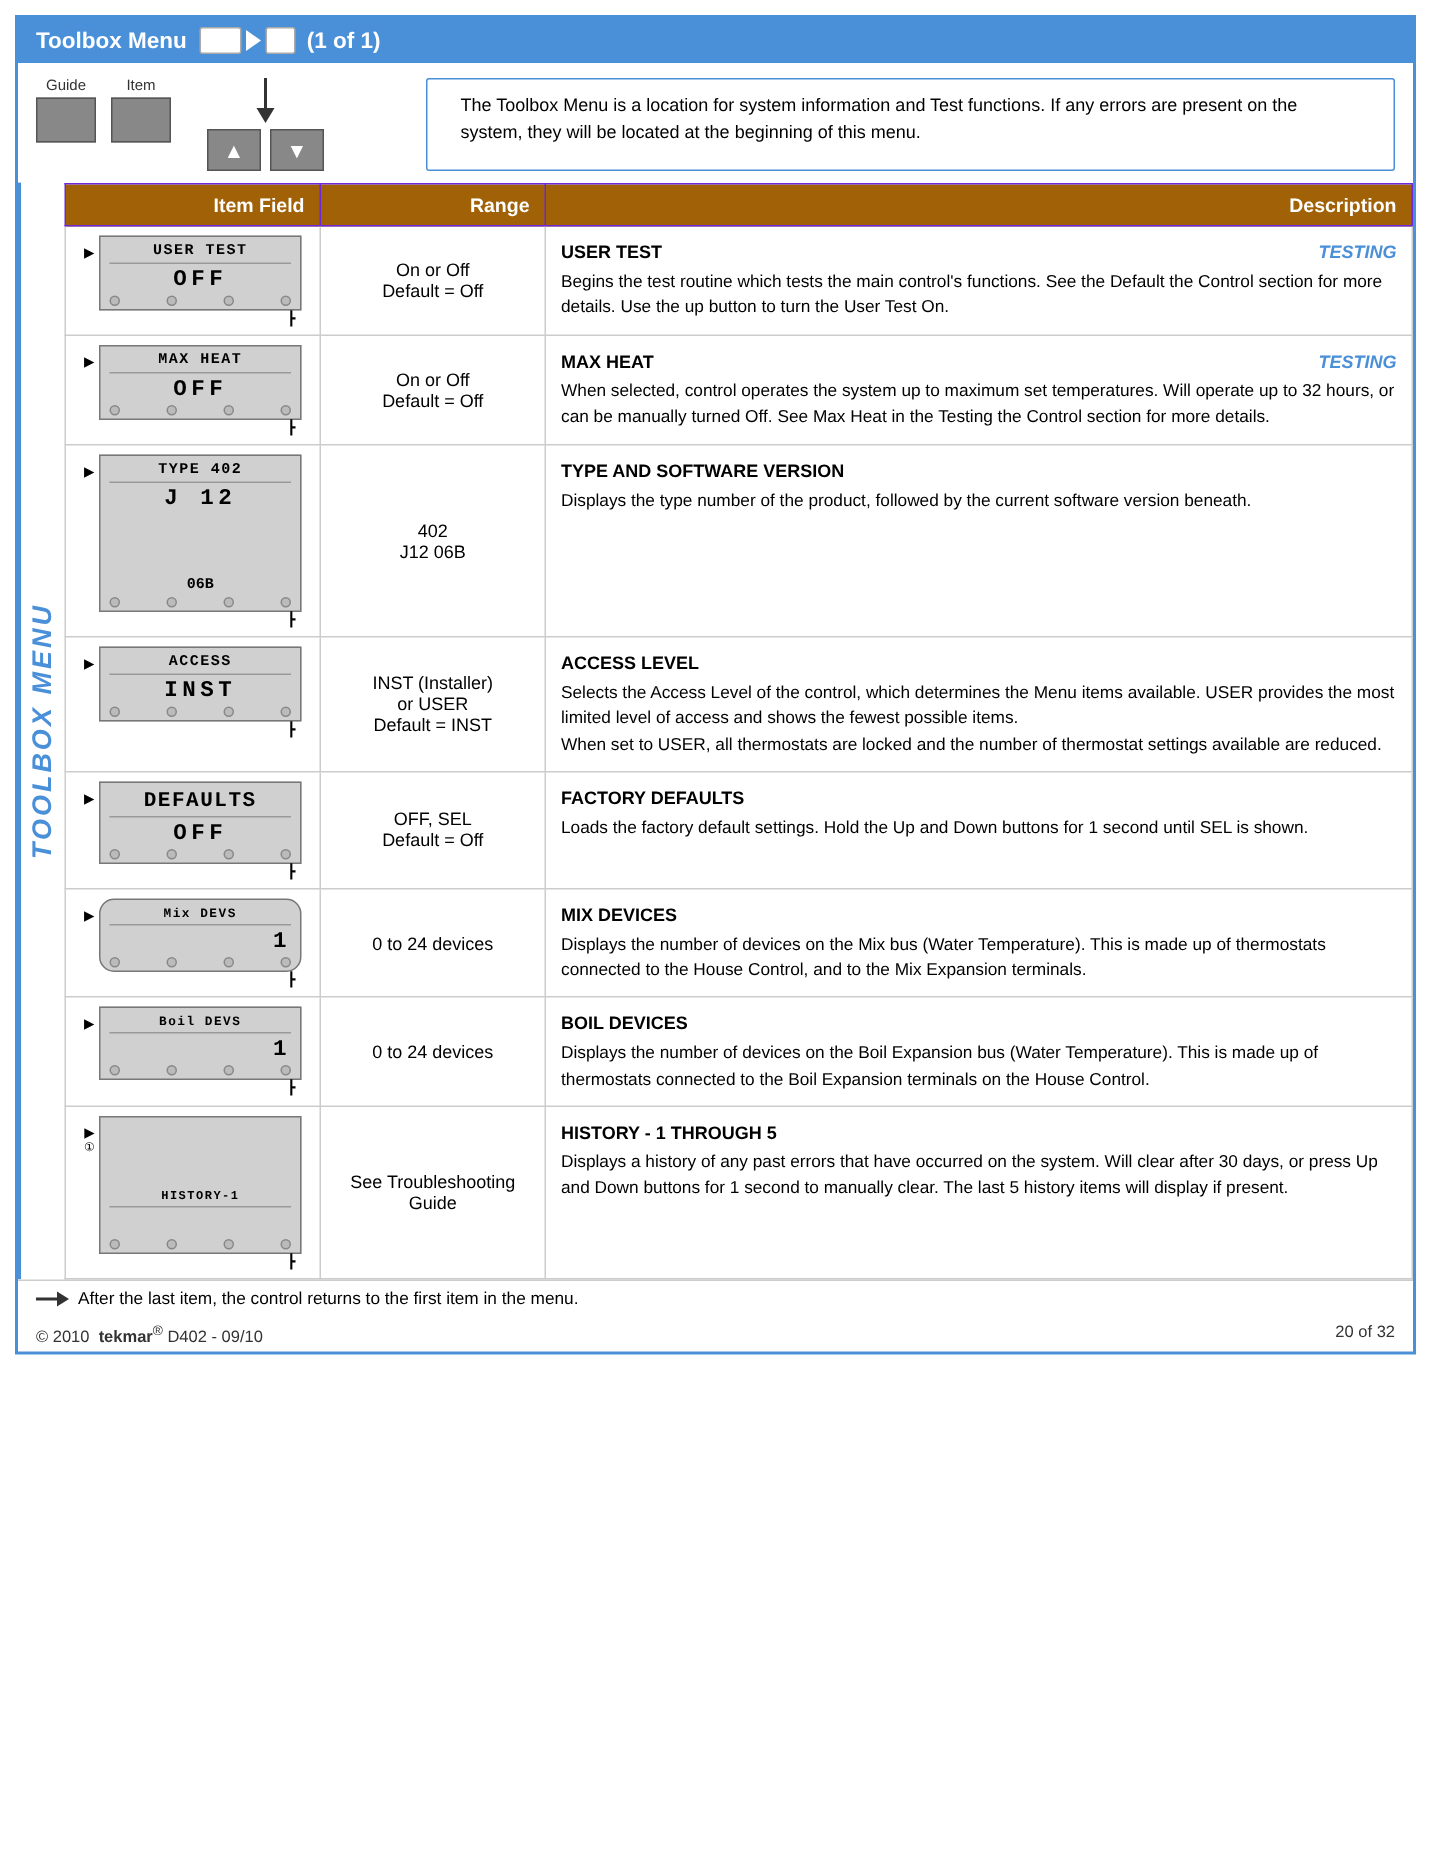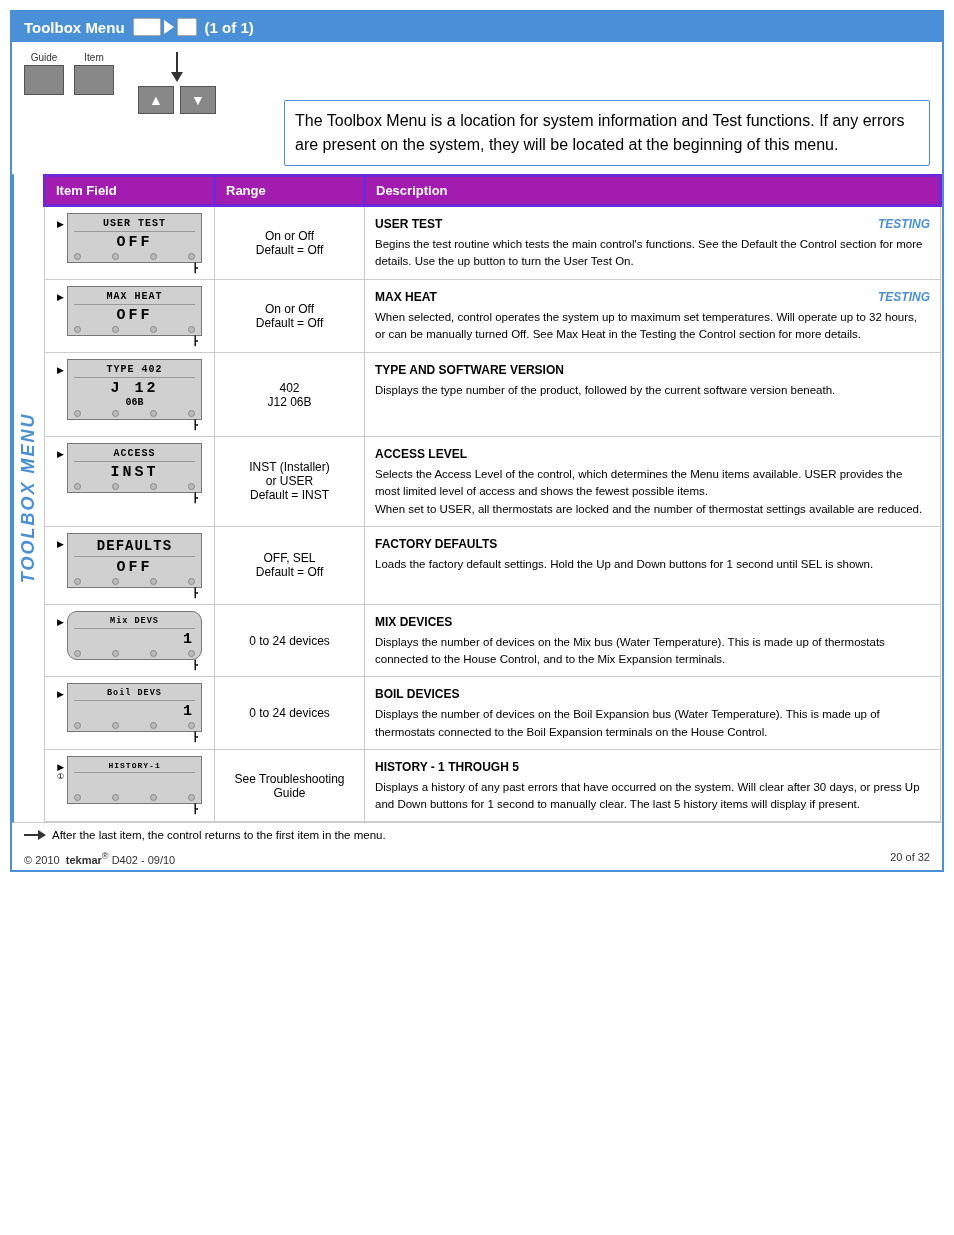--- a/index.html
+++ b/index.html
@@ -38,26 +38,25 @@
     .legend-left {
       width: 260px;
       flex-shrink: 0;
       display: flex;
       align-items: flex-start;
       gap: 8px;
     }
     .legend-right {
       flex: 1;
       padding-left: 20px;
-      font-size: 16px;
+      font-size: 12px;
       line-height: 1.5;
       border: 1px solid #4a90d9;
-      padding: 8px 10px;
+      padding: 8px 22px;
       border-radius: 2px;
-      margin-top: 48px;
     }
     .legend-item {
       display: flex;
       flex-direction: column;
       align-items: center;
       font-size: 11px;
     }
     .legend-btn {
       width: 40px;
       height: 30px;
@@ -94,26 +93,26 @@
       align-items: center;
       justify-content: center;
     }
 
     
     .menu-table {
       flex: 1;
       border-collapse: collapse;
     }
     .menu-table th {
-      background: #a21caf;
+      background: #a16207;
       color: #fff;
       font-weight: bold;
       padding: 6px 10px;
-      text-align: left;
-      border: 3px solid #6d28d9;
+      text-align: right;
+      border: 1px solid #6d28d9;
       font-size: 13px;
     }
     .menu-table td {
       border: 1px solid #ccc;
       padding: 8px 10px;
       vertical-align: top;
     }
     .menu-table tr td:first-child {
       width: 170px;
       text-align: center;
@@ -313,21 +312,21 @@
         </tr>
 
         <tr>
           <td>
             <div class="display-container">
               <div style="display:flex;align-items:flex-start;">
                 <div style="font-size:9px;padding-top:6px;margin-right:3px;">▶</div>
                 <div class="display-outer" style="flex:1;">
                   <div class="d-line1">TYPE 402</div>
                   <div class="d-line2">J 12</div>
-                  <div style="text-align:center;font-size:10px;font-family:'Courier New',monospace;font-weight:bold;">06B</div>
+                  <div style="text-align:center;font-size:10px;font-family:'Courier New',monospace;font-weight:bold;margin-top:44px;">06B</div>
                   <div class="d-bottom">
                     <div class="d-bottom-dot"></div>
                     <div class="d-bottom-dot"></div>
                     <div class="d-bottom-dot"></div>
                     <div class="d-bottom-dot"></div>
                   </div>
                 </div>
               </div>
               <div style="text-align:right;font-size:9px;padding-right:4px;">┣</div>
             </div>
@@ -445,21 +444,21 @@
 
         <tr>
           <td>
             <div class="display-container">
               <div style="display:flex;align-items:flex-start;">
                 <div style="font-size:9px;padding-top:6px;margin-right:3px;display:flex;flex-direction:column;align-items:center;">
                   <span>▶</span>
                   <span style="font-size:8px;">①</span>
                 </div>
                 <div class="display-outer" style="flex:1;">
-                  <div class="d-line1" style="font-size:8px;">HISTORY-1</div>
+                  <div class="d-line1" style="font-size:8px;margin-top:44px;">HISTORY-1</div>
                   <div class="d-line2" style="text-align:center;">&nbsp;</div>
                   <div class="d-bottom">
                     <div class="d-bottom-dot"></div>
                     <div class="d-bottom-dot"></div>
                     <div class="d-bottom-dot"></div>
                     <div class="d-bottom-dot"></div>
                   </div>
                 </div>
               </div>
               <div style="text-align:right;font-size:9px;padding-right:4px;">┣</div>

